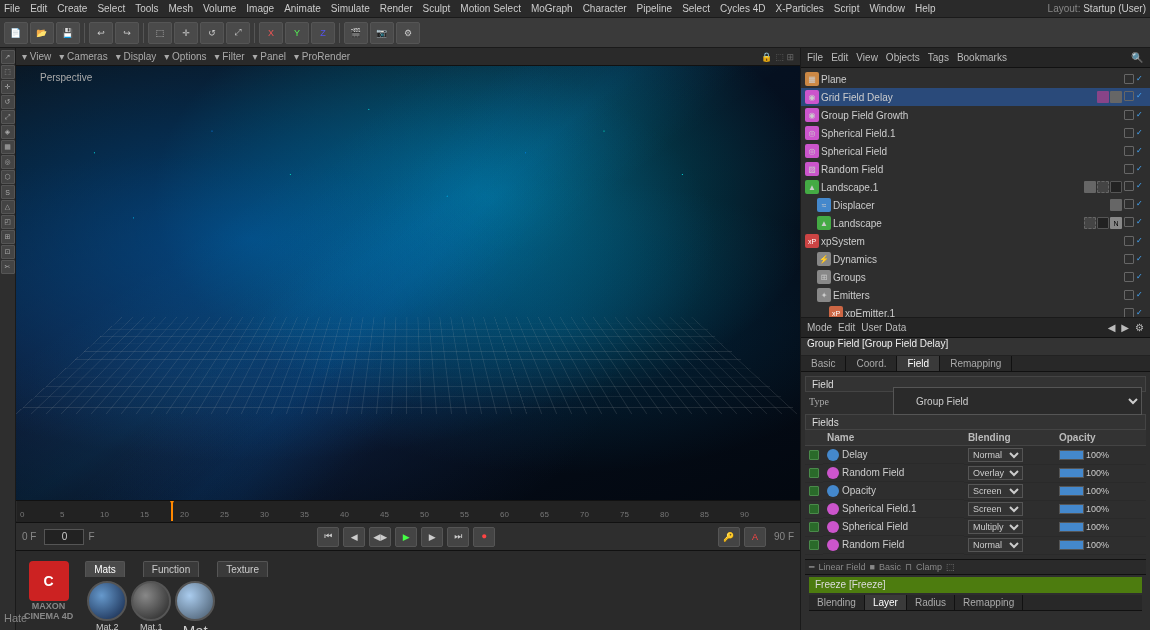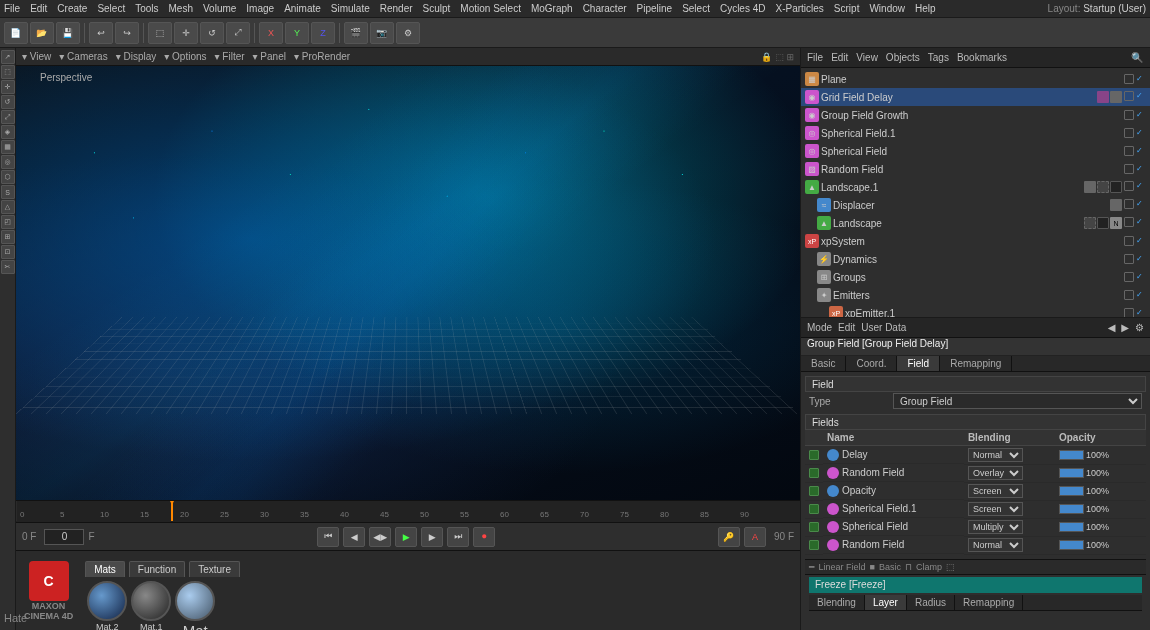--- a/index.html
+++ b/index.html
@@ -270,21 +270,21 @@
       border-radius: 50%;
       border: 2px solid #555;
       cursor: pointer;
     }
     .mat-ball-1 { background: radial-gradient(circle at 35% 35%, #888, #222); }
     .mat-ball-2 { background: radial-gradient(circle at 35% 35%, #6699cc, #112244); }
     .mat-ball-3 { background: radial-gradient(circle at 35% 35%, #aaccee, #445566); }
 
     .bottom-tabs {
       display: flex;
-      gap: 4px;
+      gap: 18px;
       align-self: flex-start;
       padding-top: 20px;
     }
     .bottom-tab {
       padding: 2px 8px;
       background: #3a3a3a;
       border: 1px solid #555;
       border-bottom: none;
       border-radius: 2px 2px 0 0;
       font-size: 10px;
@@ -442,29 +442,30 @@
       align-items: center;
       height: 18px;
       padding: 0 4px;
       gap: 4px;
       font-size: 10px;
     }
     .am-label {
       width: 80px;
       color: #aaa;
       flex-shrink: 0;
+      font-family: Liberation Serif, serif;
     }
     .am-dropdown {
       flex: 1;
       background: #2a2a2a;
       border: 1px solid #555;
-      height: 16px;
+      height: 28px;
       color: #ccc;
       font-size: 10px;
-      padding: 0 2px;
+      padding: 0 18px;
     }
 
     
     #fields-table {
       width: 100%;
       border-collapse: collapse;
     }
     #fields-table th {
       background: #333;
       font-size: 10px;
@@ -538,21 +539,21 @@
       font-size: 9px;
       color: #888;
     }
 
     
     #freeze-section {
       border-top: 1px solid #111;
       padding: 2px 4px;
     }
     #freeze-header {
-      background: #0f766e;
+      background: #4d7c0f;
       height: 16px;
       display: flex;
       align-items: center;
       padding: 0 6px;
       font-size: 10px;
       color: #ddd;
       cursor: pointer;
       margin-bottom: 2px;
     }
 

